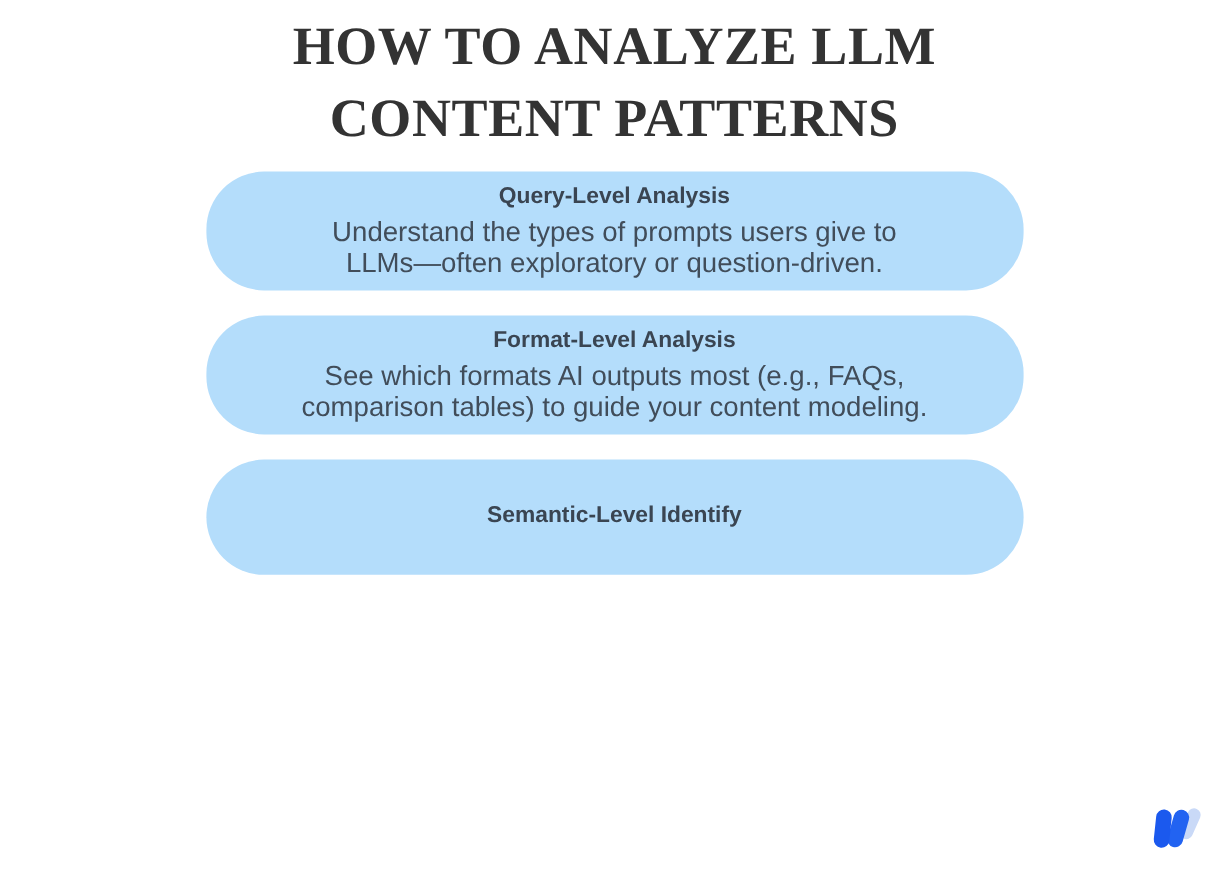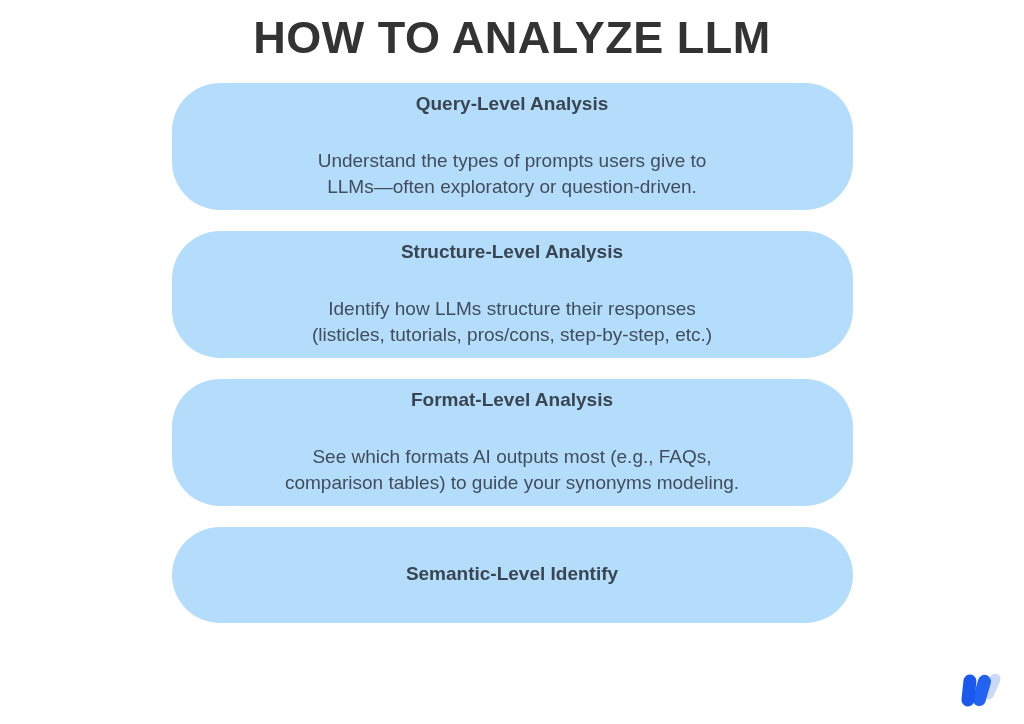--- a/index.html
+++ b/index.html
@@ -22,50 +22,49 @@
   }
   .title {
     margin-top: 8px;
     text-align: center;
     color: #333333;
     font-size: 45px;
     font-weight: 800;
     line-height: 60px;
     letter-spacing: 0.5px;
   }
-  .title .line { display: block; }
+  .title .line { display: block; font-family: Liberation Serif, serif; }
   .cards {
     margin-top: 15px;
     width: 681px;
     display: flex;
     flex-direction: column;
     gap: 21px;
   }
   .card {
     width: 681px;
     min-height: 96px;
     background: #b4ddfb;
     border-radius: 48px;
     display: flex;
     flex-direction: column;
     justify-content: center;
     align-items: center;
     text-align: center;
     padding: 8px 28px 10px;
-    gap: 28px;
   }
   .card-heading {
     font-size: 19px;
     font-weight: 700;
     color: #3a4552;
     line-height: 26px;
   }
   .card-body {
     margin-top: 3px;
-    font-size: 19px;
+    font-size: 23px;
     font-weight: 400;
     color: #414d5a;
     line-height: 26px;
     max-width: 622px;
     text-wrap: balance;
   }
   .brand-logo {
     position: absolute;
     right: 20px;
     bottom: 13px;
@@ -73,38 +72,35 @@
     height: 40px;
   }
 </style>
 </head>
 <body>
 
 <div class="page">
 
   <h1 class="title">
     <span class="line">HOW TO ANALYZE LLM</span>
+    <span class="line">CONTENT PATTERNS</span>
   </h1>
 
   <div class="cards">
 
     <div class="card">
       <div class="card-heading">Query-Level Analysis</div>
       <div class="card-body">Understand the types of prompts users give to LLMs—often exploratory or question-driven.</div>
     </div>
 
-    <div class="card">
-      <div class="card-heading">Structure-Level Analysis</div>
-      <div class="card-body">Identify how LLMs structure their responses (listicles, tutorials, pros/cons, step-by-step, etc.)</div>
-    </div>
 
 
     <div class="card">
       <div class="card-heading">Format-Level Analysis</div>
-      <div class="card-body">See which formats AI outputs most (e.g., FAQs, comparison tables) to guide your synonyms modeling.</div>
+      <div class="card-body">See which formats AI outputs most (e.g., FAQs, comparison tables) to guide your content modeling.</div>
     </div>
 
     <div class="card">
       <div class="card-heading">Semantic-Level Identify</div>
     </div>
 
   </div>
 
   <svg class="brand-logo" viewBox="0 0 48 40" xmlns="http://www.w3.org/2000/svg" aria-hidden="true">
 

